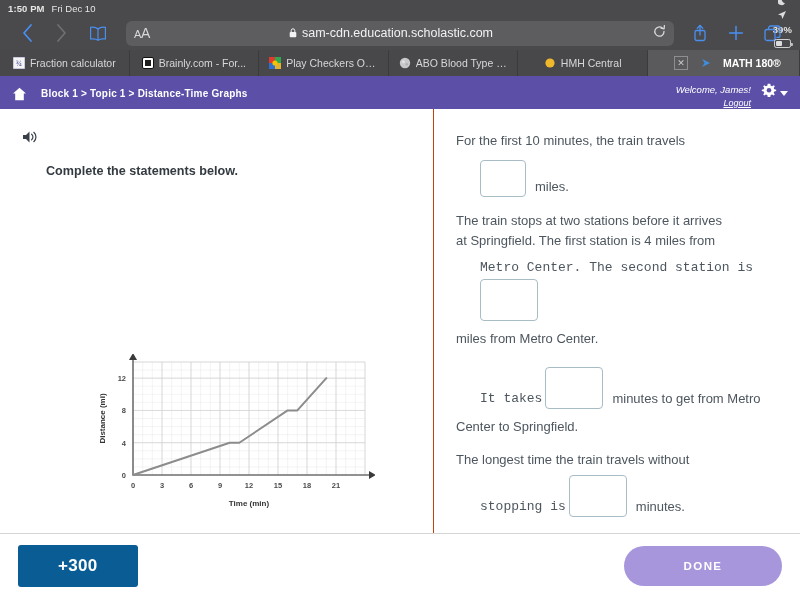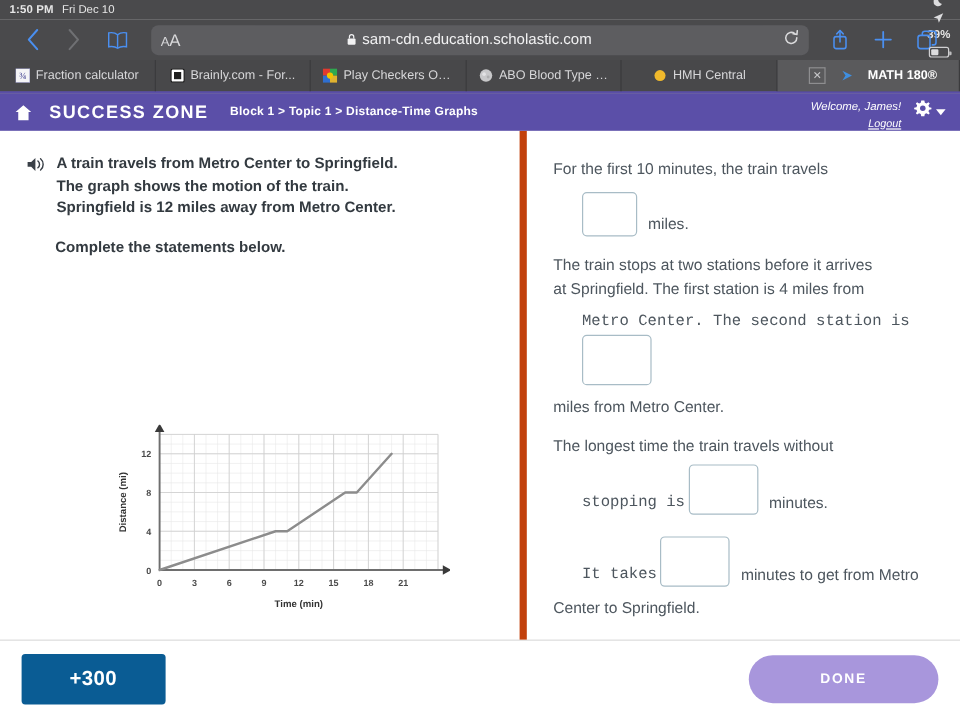--- a/index.html
+++ b/index.html
@@ -107,21 +107,21 @@
 
   
   .content {
     height: 425px; display: flex; background: #fff;
     border-bottom: 1px solid #d6d6d6;
   }
   .left-pane {
     width: 433px; padding: 18px 22px 0 22px; position: relative;
   }
   .right-pane {
-    flex: 1; padding: 22px 18px 0 22px; border-left: 6px solid #c2410c;
+    flex: 1; padding: 22px 18px 0 22px; border-left: 1px solid #c2410c;
   }
 
   .prompt-row { display: flex; gap: 9px; align-items: flex-start; }
   .speaker-icon { margin-top: 3px; flex: 0 0 auto; }
   .prompt-text {
     font-size: 12.6px; font-weight: 700; color: #333a40; line-height: 1.47;
   }
   .prompt-sub {
     font-size: 12.6px; font-weight: 700; color: #333a40;
     margin-top: 16px; margin-left: 24px;
@@ -300,21 +300,20 @@
     <span class="tab-label" style="margin-left:5px;font-weight:700;color:#fff;">MATH 180®</span>
   </div>
 </div>
 
 <div class="app-header">
   <span class="home-icon">
     <svg width="15" height="14" viewBox="0 0 15 14">
         <path d="M7.5 0.8 L14 6.4 L11.8 6.4 L11.8 13.2 L3.2 13.2 L3.2 6.4 L1 6.4 z" fill="#ffffff"></path>
       </svg>
   </span>
-  <span class="brand">SUCCESS ZONE</span>
   <span class="breadcrumb">Block 1 &gt; Topic 1 &gt; Distance-Time Graphs</span>
   <div class="header-right">
     <div class="welcome-block">
       <span class="welcome-text">Welcome, James!</span>
       <span class="logout-link">Logout</span>
     </div>
     <div class="gear-wrap">
       <span>
         <svg width="16" height="16" viewBox="0 0 16 16">
           <path d="M8 0.8 L9.3 0.8 L9.7 2.7 L11.1 3.3 L12.7 2.2 L13.8 3.3 L12.7 4.9 L13.3 6.3 L15.2 6.7 L15.2 8 L13.3 8.4 L12.7 9.8 L13.8 11.4 L12.7 12.5 L11.1 11.4 L9.7 12 L9.3 13.9 L8 13.9 L6.7 13.9 L6.3 12 L4.9 11.4 L3.3 12.5 L2.2 11.4 L3.3 9.8 L2.7 8.4 L0.8 8 L0.8 6.7 L2.7 6.3 L3.3 4.9 L2.2 3.3 L3.3 2.2 L4.9 3.3 L6.3 2.7 L6.7 0.8 z" fill="#ffffff"></path>
@@ -330,21 +329,20 @@
 
   <div class="left-pane">
     <div class="prompt-row">
       <span class="speaker-icon">
         <svg width="16" height="14" viewBox="0 0 16 14">
           <path d="M1 5 L4 5 L7.5 1.6 L7.5 12.4 L4 9 L1 9 z" fill="#3a4048"></path>
           <path d="M9.6 4.2 A3.6 3.6 0 0 1 9.6 9.8" fill="none" stroke="#3a4048" stroke-width="1.2" stroke-linecap="round"></path>
           <path d="M11.8 2.3 A6.2 6.2 0 0 1 11.8 11.7" fill="none" stroke="#3a4048" stroke-width="1.2" stroke-linecap="round"></path>
         </svg>
       </span>
-      <div class="prompt-text" style="max-width:300px;">A train travels from Metro Center to Springfield. The graph shows the motion of the train. Springfield is 12 miles away from Metro Center.</div>
     </div>
     <div class="prompt-sub">Complete the statements below.</div>
 
     <div class="graph-wrap">
       <svg id="chart-svg" width="280" height="155" viewBox="0 0 280 155">
           <line x1="47.666666666666664" y1="8" x2="47.666666666666664" y2="121" stroke="#e8e8e8" stroke-width="0.5"></line>
           <line x1="57.33333333333333" y1="8" x2="57.33333333333333" y2="121" stroke="#e8e8e8" stroke-width="0.5"></line>
           <line x1="67" y1="8" x2="67" y2="121" stroke="#e8e8e8" stroke-width="0.5"></line>
           <line x1="76.66666666666666" y1="8" x2="76.66666666666666" y2="121" stroke="#e8e8e8" stroke-width="0.5"></line>
           <line x1="86.33333333333334" y1="8" x2="86.33333333333334" y2="121" stroke="#e8e8e8" stroke-width="0.5"></line>
@@ -429,37 +427,37 @@
     <div class="stmt-block" style="margin-top:14px;">
       <div class="stmt">The train stops at two stations before it arrives</div>
       <div class="stmt">at Springfield. The first station is 4 miles from</div>
       <div class="inline-row" style="margin-top:7px;">
         <span class="stmt gap-r">Metro Center. The second station is</span>
         <span class="answer-box wide"></span>
       </div>
       <div class="stmt" style="margin-top:8px;">miles from Metro Center.</div>
     </div>
 
+    <div class="stmt-block" style="margin-top:18px;">
+      <div class="inline-row">
+        <span class="stmt gap-r">It takes</span>
+        <span class="answer-box wide"></span>
+        <span class="stmt gap-l">minutes to get from Metro</span>
+      </div>
+      <div class="stmt" style="margin-top:8px;">Center to Springfield.</div>
+    </div>
+
     <div class="stmt-block" style="margin-top:6px;">
       <div class="stmt">The longest time the train travels without</div>
       <div class="inline-row" style="margin-top:5px;">
         <span class="stmt gap-r">stopping is</span>
         <span class="answer-box wide"></span>
         <span class="stmt gap-l">minutes.</span>
       </div>
     </div>
 
-    <div class="stmt-block" style="margin-top:18px;">
-      <div class="inline-row">
-        <span class="stmt gap-r">It takes</span>
-        <span class="answer-box wide"></span>
-        <span class="stmt gap-l">minutes to get from Metro</span>
-      </div>
-      <div class="stmt" style="margin-top:8px;">Center to Springfield.</div>
-    </div>
-
   </div>
 </div>
 
 <div class="footer">
   <div class="points-badge">+300</div>
   <button class="done-btn">DONE</button>
 </div>
 
 </body></html>

